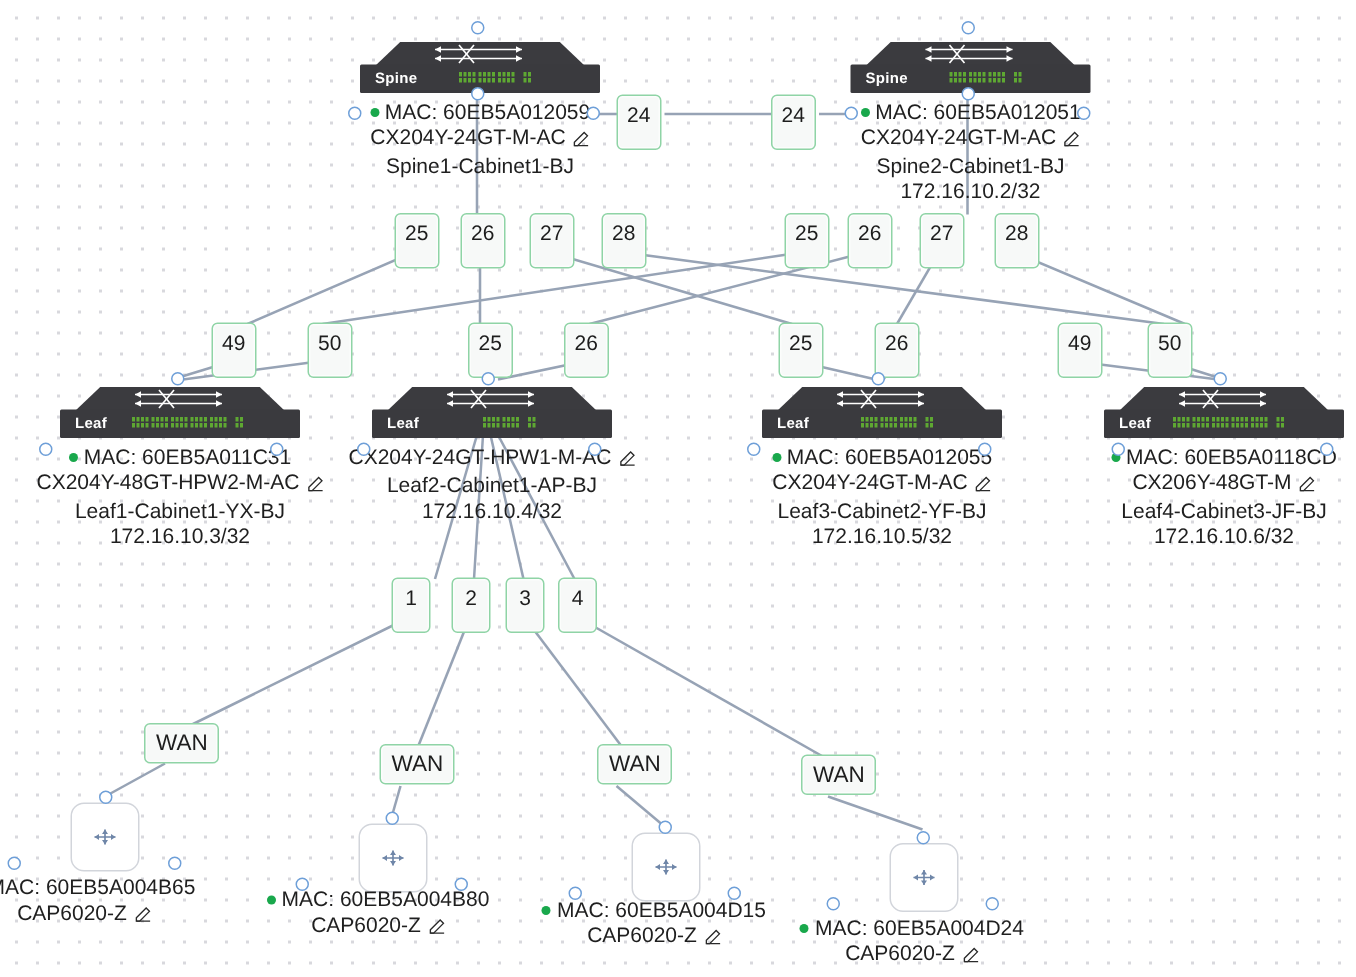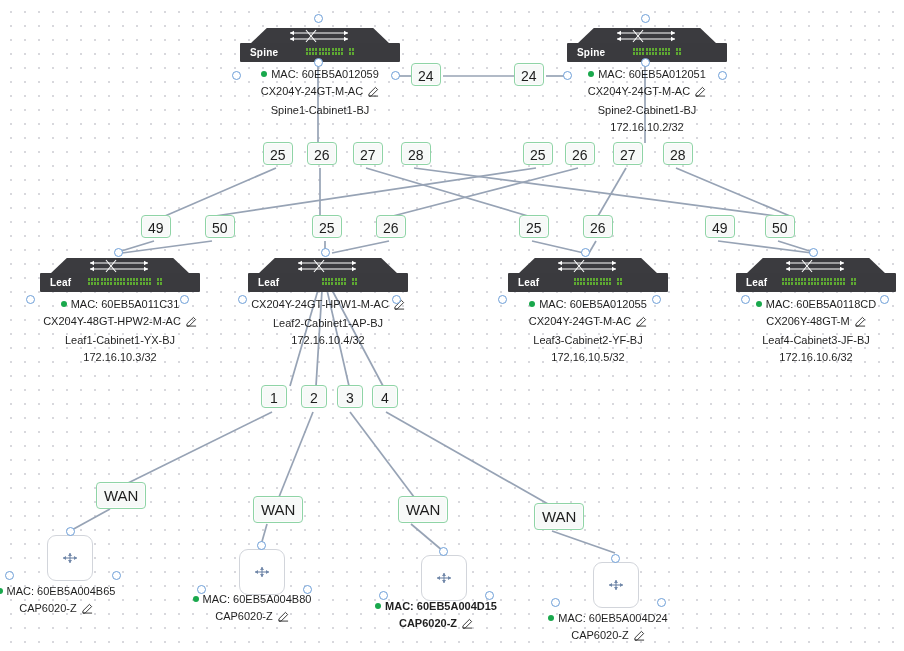--- a/index.html
+++ b/index.html
@@ -98,21 +98,21 @@
     left: 50%; top: 50%;
     transform: translate(-50%, -50%);
     width: 20px; height: 14px;
   }
 
   
   .nodelabel {
     position: absolute;
     text-align: center;
     color: #1f1f1f;
-    font-size: 11px;
+    font-size: 14px;
     line-height: 17px;
     white-space: nowrap;
   }
   .nodelabel .ln { display: block; }
   .nodelabel .dot {
     display: inline-block;
     width: 6px; height: 6px;
     border-radius: 50%;
     background: #19a84c;
     margin-right: 4px;
@@ -126,21 +126,21 @@
 
   
   .portbox {
     position: absolute;
     background: #f7f9f8;
     border: 1px solid #8fd4a6;
     border-radius: 4px;
     color: #1d1d1d;
     font-size: 14px;
     line-height: 24px;
-    height: 23px;
+    height: 37px;
     min-width: 26px;
     padding: 0 6px;
     text-align: center;
     box-sizing: border-box;
     box-shadow: 0 0 0 1px rgba(255,255,255,0.6) inset;
   }
   .portbox.wan {
     font-size: 15px;
     height: 27px;
     line-height: 25px;
@@ -850,21 +850,21 @@
       <g stroke="#6f86a8" stroke-width="1.1" fill="none">
         <path d="M3 7 H 17"></path>
         <path d="M10 2 V 12"></path>
         <path d="M3 7 l3 -2 v4 z" fill="#6f86a8" stroke="none"></path>
         <path d="M17 7 l-3 -2 v4 z" fill="#6f86a8" stroke="none"></path>
         <path d="M10 2 l-2 3 h4 z" fill="#6f86a8" stroke="none"></path>
         <path d="M10 12 l-2 -3 h4 z" fill="#6f86a8" stroke="none"></path>
       </g>
     </svg>
   </div>
-  <div class="nodelabel" style="left:336px; top:598px; width:200px; text-align:center;font-weight:bold;">
+  <div class="nodelabel" style="left:336px; top:598px; width:200px; text-align:center;">
     <span class="ln"><span class="dot"></span><span>MAC: 60EB5A004D15</span></span>
     <span class="ln"><span>CAP6020-Z</span><span class="editicon"><svg width="11" height="11" viewBox="0 0 12 12">
             <path d="M1 8.6 L8.1 1.5 l2.4 2.4 L3.4 11 H1 z" fill="none" stroke="#2a2a2a" stroke-width="1"></path>
             <path d="M1 11 h10" stroke="#2a2a2a" stroke-width="1"></path>
           </svg></span></span>
   </div>
   <div class="anchor" style="left:439px; top:547px;"></div>
   <div class="anchor" style="left:379px; top:591px;"></div>
   <div class="anchor" style="left:485px; top:591px;"></div>
 

